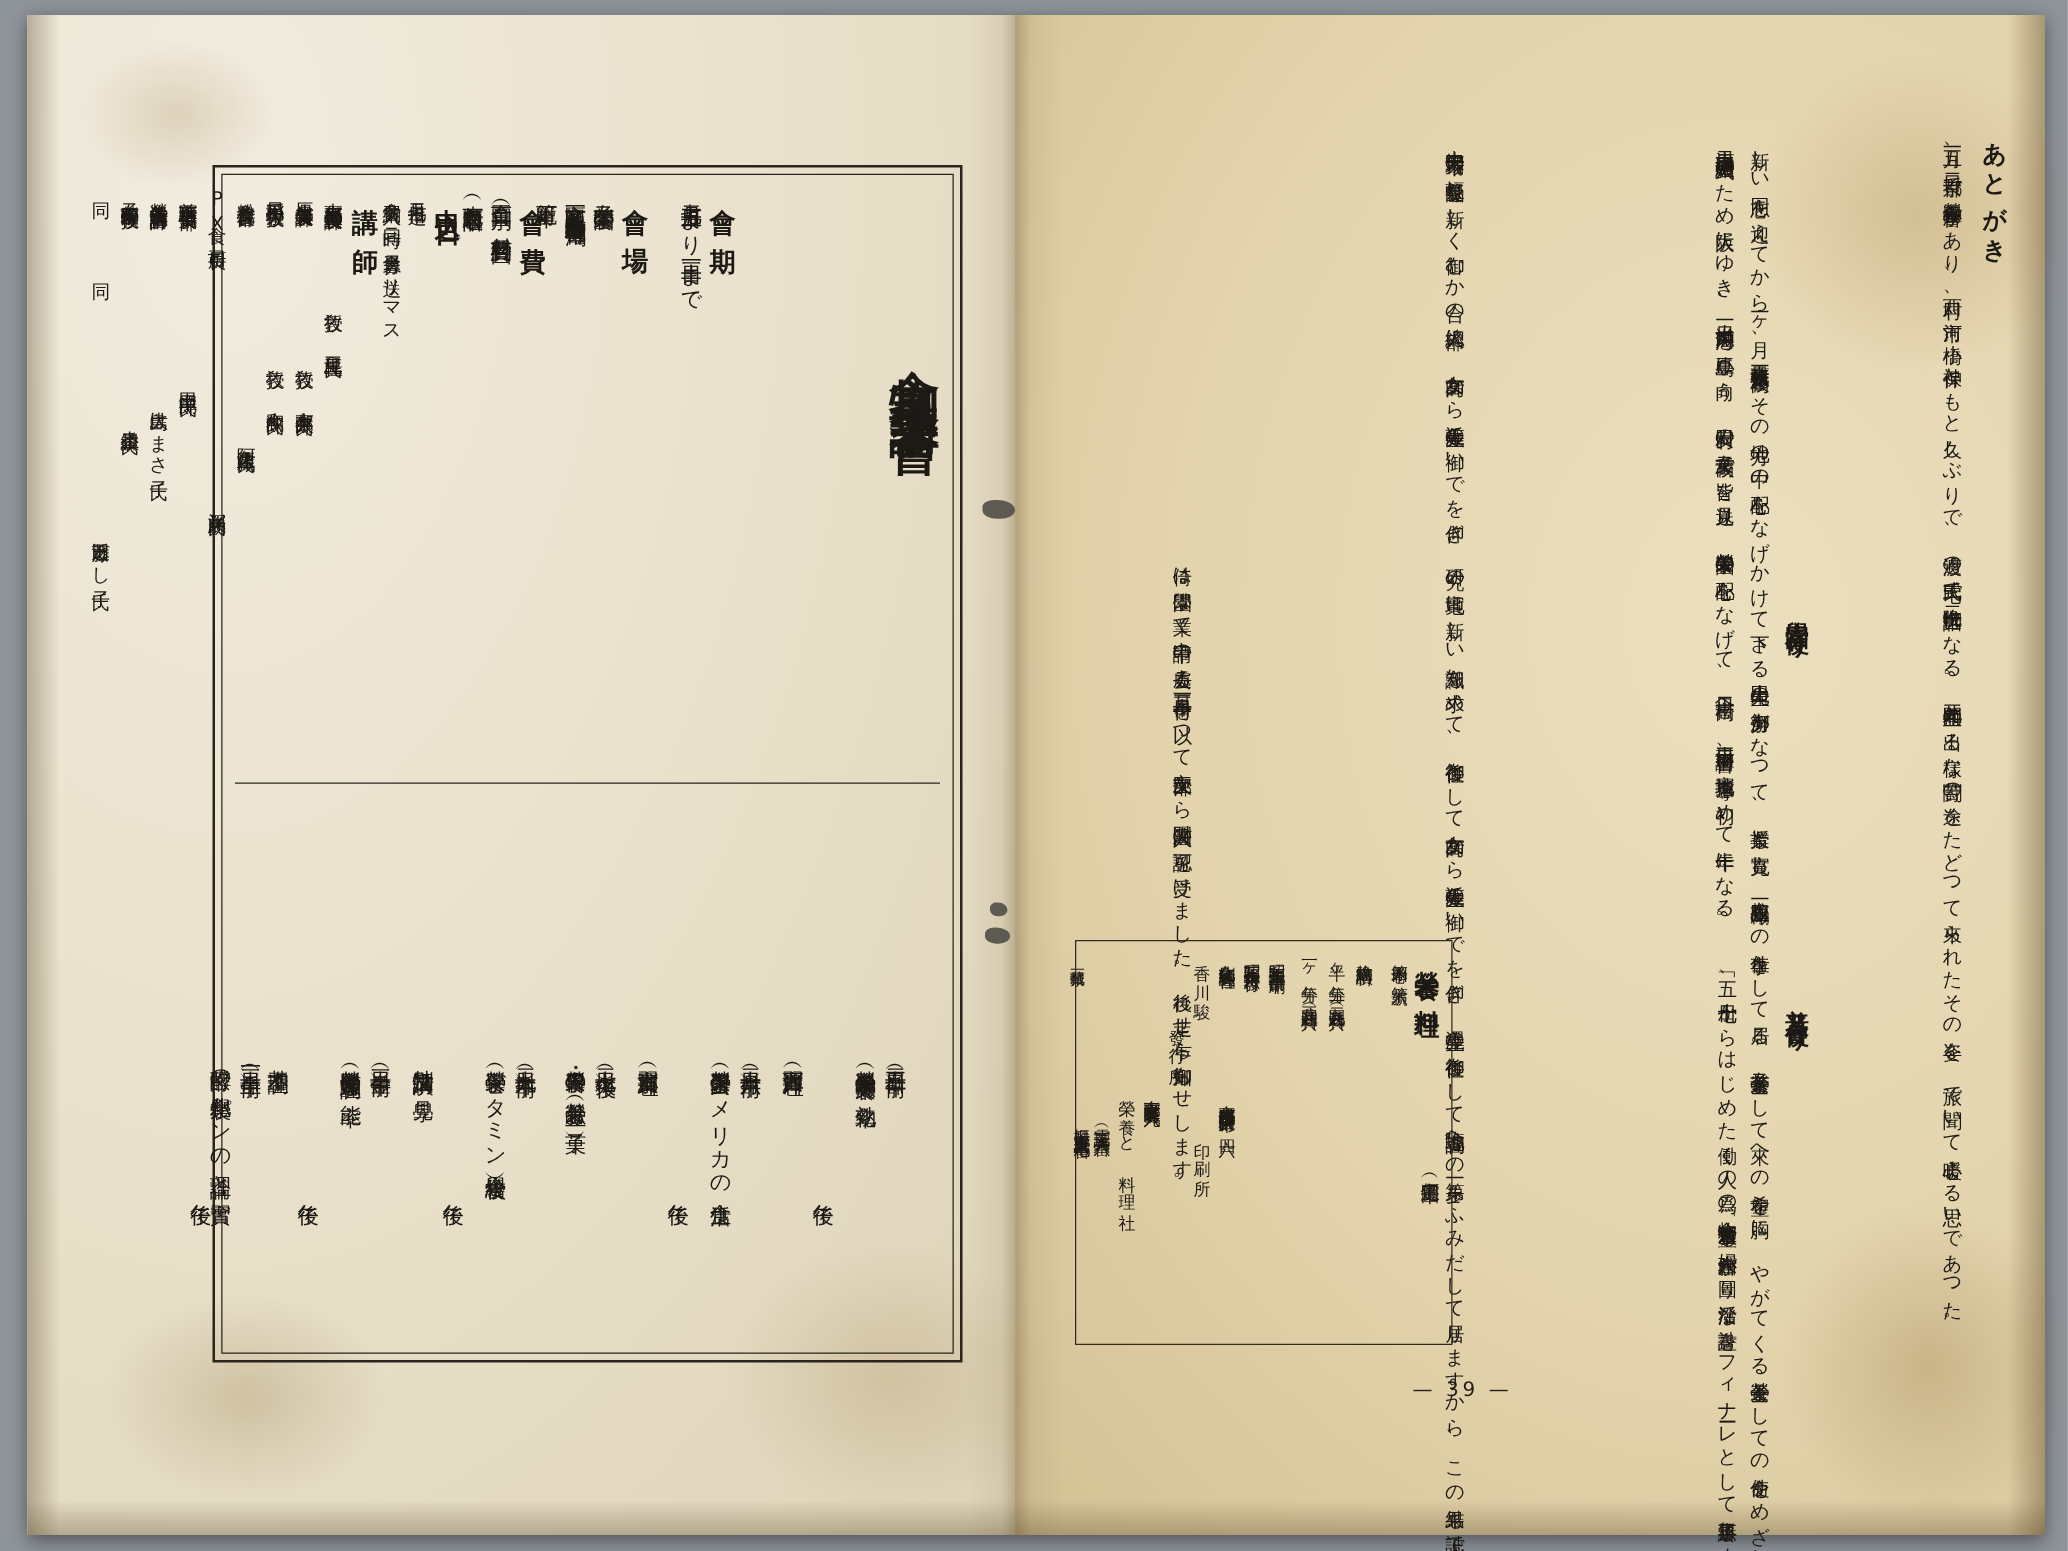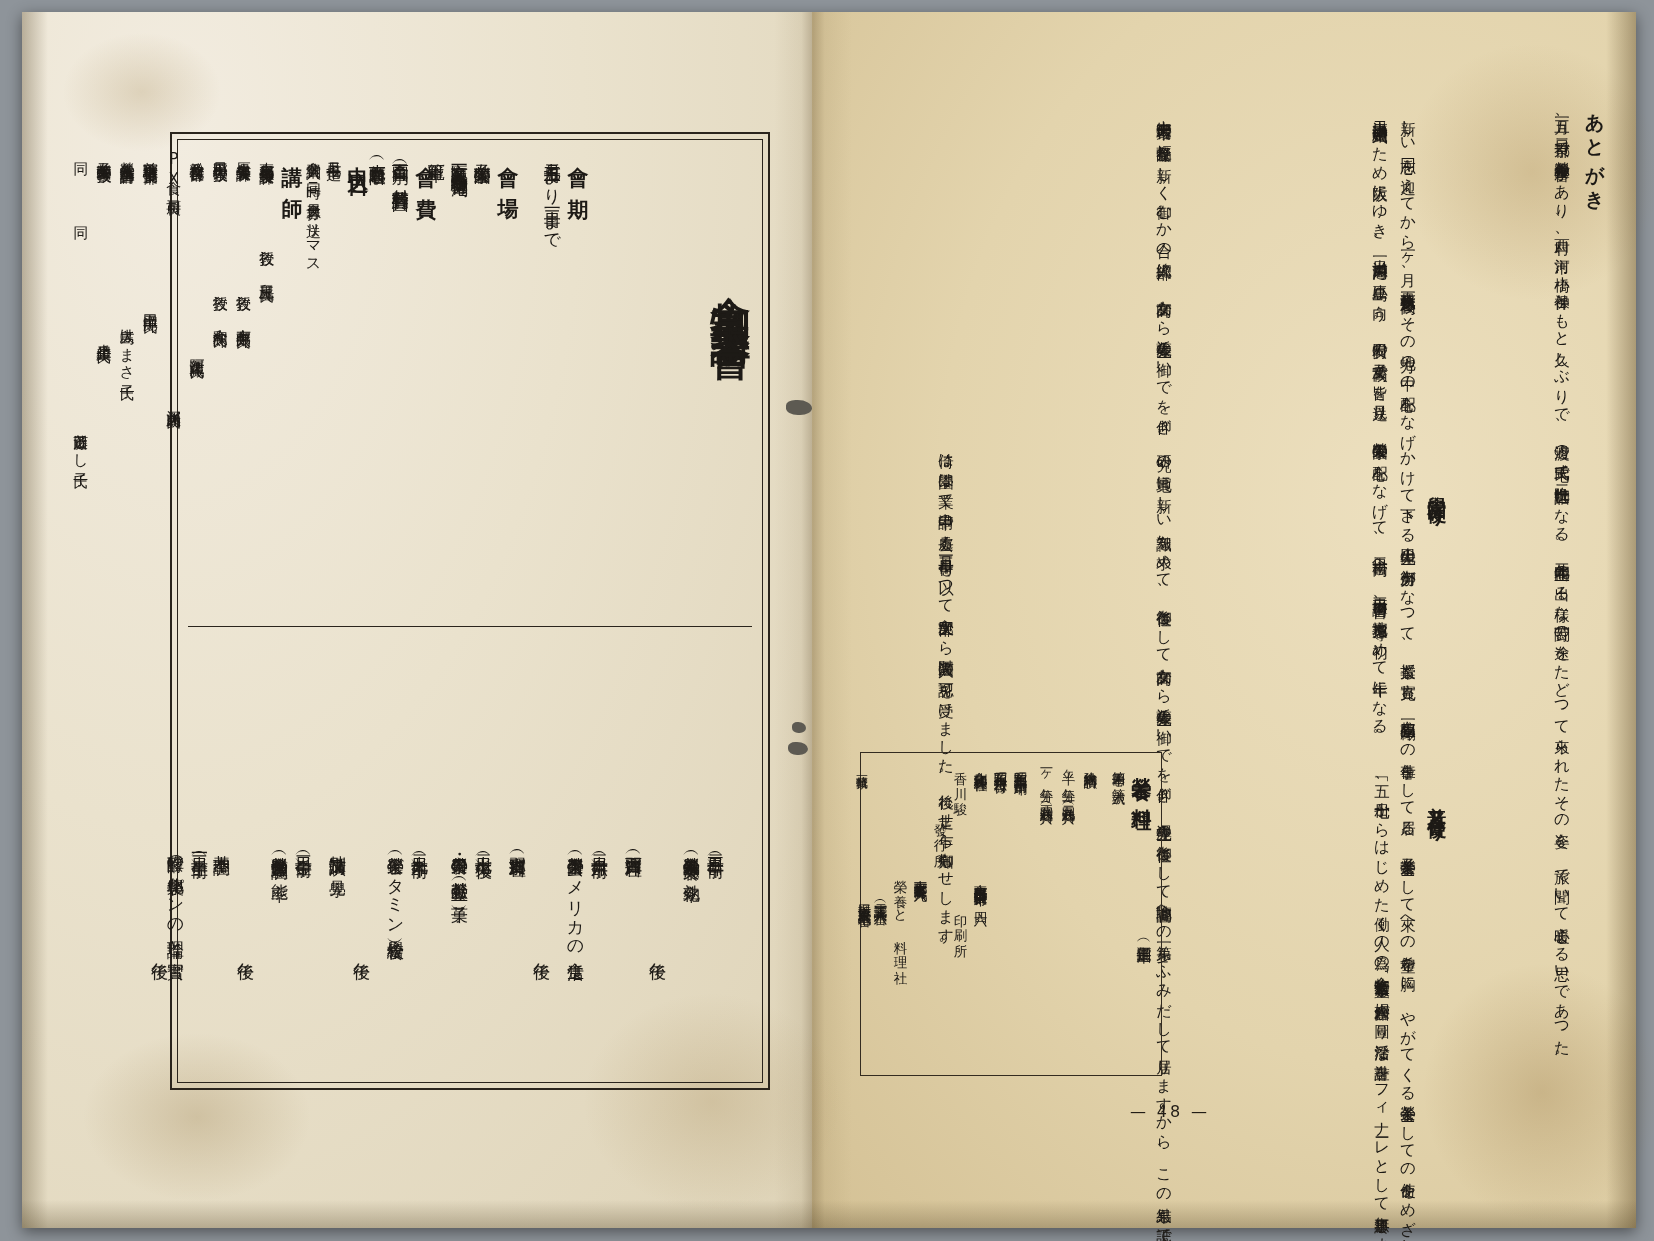--- a/index.html
+++ b/index.html
@@ -351,16 +351,16 @@
 
       <div class="vtext citem" style="right:212px;top:60px;">發　行　所</div>
       <div class="vtext citem" style="right:232px;top:116px;">東京都文京區駕籠町一九八</div>
       <div class="vtext citem" style="right:252px;top:116px;">榮　養　と　料　理　社</div>
       <div class="vtext citem" style="right:272px;top:140px;">電話（大塚）二八六一番</div>
       <div class="vtext citem" style="right:288px;top:140px;">振替口座東京八〇六五七二番</div>
 
       <div class="vtext citem" style="right:292px;top:14px;font-size:12px;">藏輯禁一</div>
     </div>
 
-    <div class="page-num">— 48 —</div>
+    <div class="page-num">— 39 —</div>
 
   </div>
 </div>
 
 </body></html>

